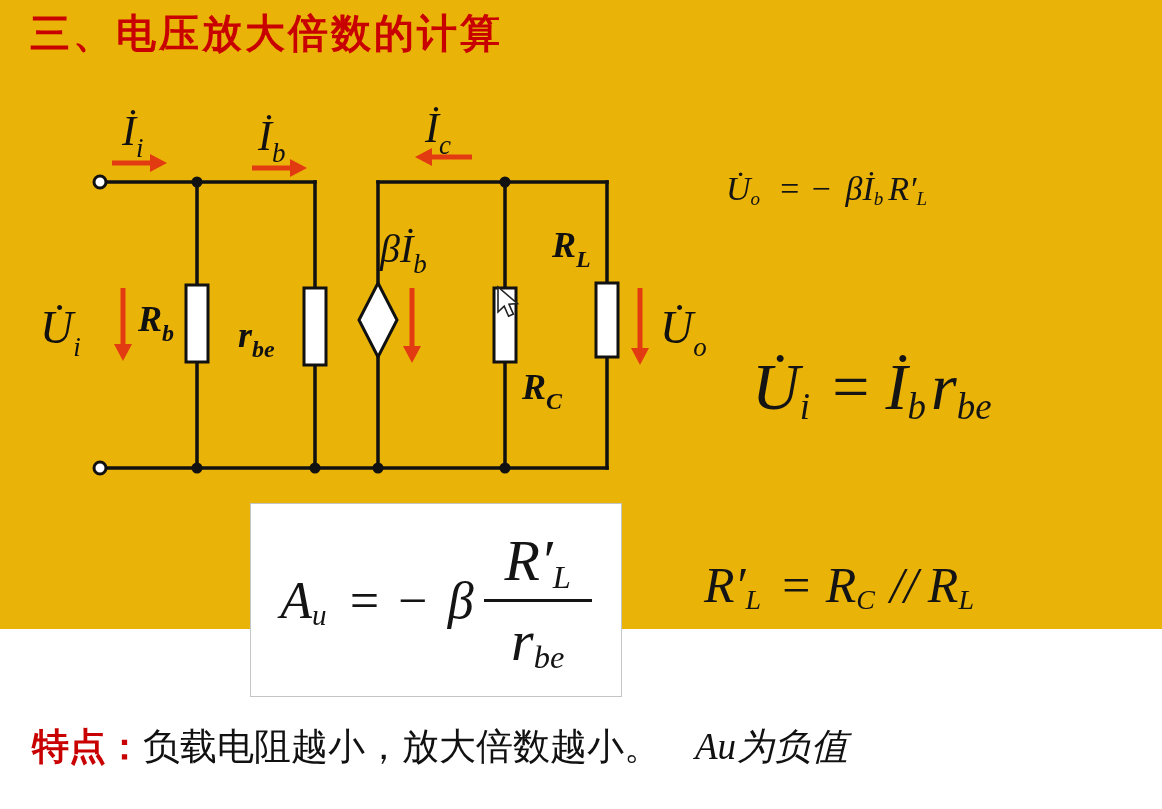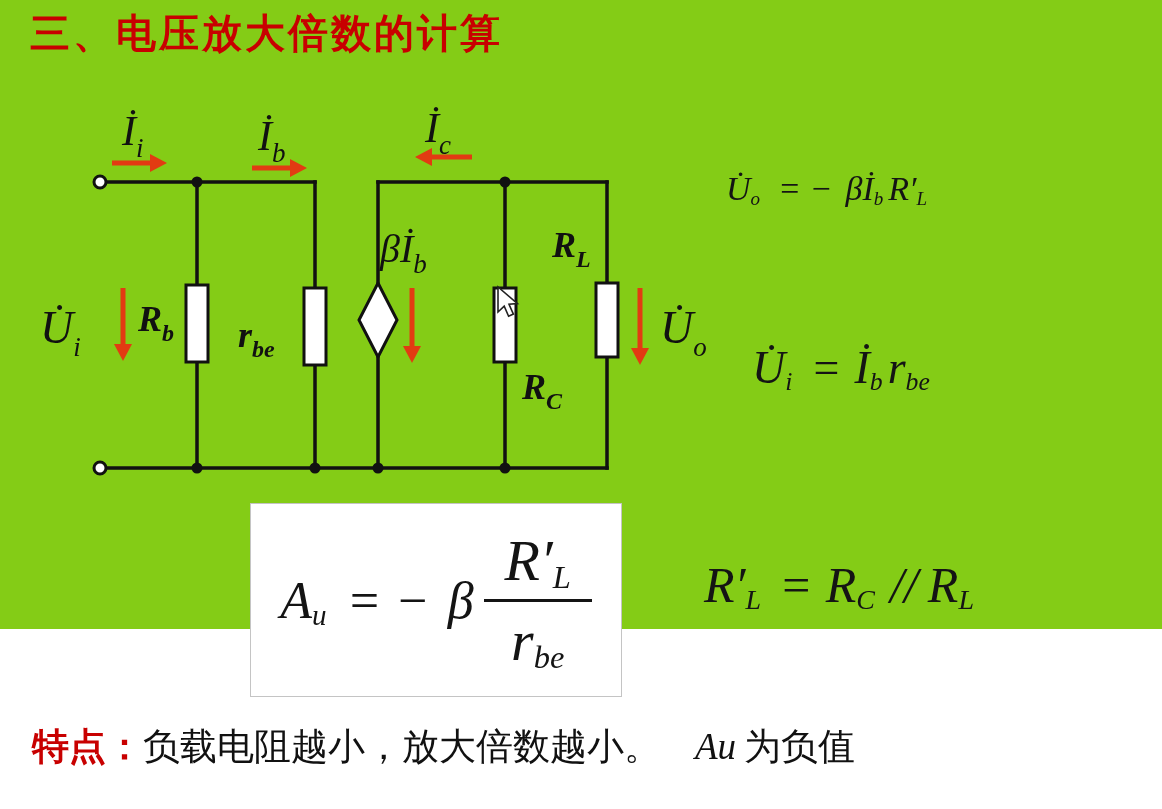--- a/index.html
+++ b/index.html
@@ -2,21 +2,21 @@
 <html style="--title_red: #c80000; --arrow_red: #e23b12;"><head>
 <meta charset="utf-8">
 <style>
   * { margin:0; padding:0; box-sizing:border-box; }
   html,body { background:#fff; }
   body {
     width:1162px; height:809px;
     font-family:"Liberation Sans", sans-serif;
     position:relative; overflow:hidden;
   }
-  .slide { position:relative; width:1162px; height:629px; background:#84cc16; }
+  .slide { position:relative; width:1162px; height:629px; background:#eab308; }
 
   .title {
     position:absolute; left:30px; top:6px;
     font-size:40px; font-weight:bold; letter-spacing:3px;
     color:var(--title_red,#c80000);
     font-family:"Liberation Sans", sans-serif;
   }
 
   svg.circuit { position:absolute; left:0; top:0; }
   .wire { stroke:#111; stroke-width:3.5; fill:none; stroke-linecap:square; }
@@ -51,21 +51,21 @@
   .frac { display:inline-flex; flex-direction:column; align-items:center; font-size:58px; }
   .frac .bar { width:100%; min-width:108px; border-top:3px solid #141414; margin:5px 0; height:0; }
   .frac .sb { font-size:0.56em; position:relative; bottom:-0.26em; }
 
   .footer {
     position:absolute; left:32px; top:722px; font-size:37px; color:#111;
     white-space:nowrap;
   }
   .footer .red { color:var(--title_red,#c80000); font-weight:bold; }
   .footer .au { font-family:"Liberation Serif", serif; font-style:italic; margin-left:34px; }
-  .footer .tail { margin-left:8px; }
+  .footer .tail { margin-left:1px;font-style:italic; }
 </style>
 </head>
 <body>
 
 <div class="slide">
 
   <div class="title">三、电压放大倍数的计算</div>
 
   <svg class="circuit" width="740" height="500" viewBox="0 0 740 500">
 
@@ -131,21 +131,21 @@
     <text class="clabel boldlbl" x="552" y="257" font-size="36"><tspan>R</tspan><tspan class="subtb" dy="10">L</tspan></text>
     <text class="clabel boldlbl" x="522" y="399" font-size="36"><tspan>R</tspan><tspan class="subtb" dy="10">C</tspan></text>
 
     <path class="cursor" d="M498 287 l0 25 l6.2 -5.8 l4.4 10 l4.8 -2.1 l-4.4 -9.8 l8.4 -0.7 z"></path>
   </svg>
 
   <div class="eq" style="left:726px; top:170px; font-size:34px;text-align:right;">
     <span>U̇</span><span class="sb">o</span><span class="rel">= −</span><span>βİ</span><span class="sb">b</span><span>R′</span><span class="sb">L</span>
   </div>
 
-  <div class="eq" style="left:752px; top:341px; font-size:46px;">
+  <div class="eq" style="left:752px; top:349px; font-size:66px;">
     <span>U̇</span><span class="sb">i</span><span class="rel">=</span><span>İ</span><span class="sb">b</span><span>r</span><span class="sb">be</span>
   </div>
 
   <div class="aubox">
     <span class="lhspart"><span>A</span><span class="sb">u</span></span>
     <span class="rel">= −</span>
     <span class="lhspart">β</span>
     <span class="frac">
       <span class="num"><span>R′</span><span class="sb">L</span></span>
       <span class="bar"></span>

